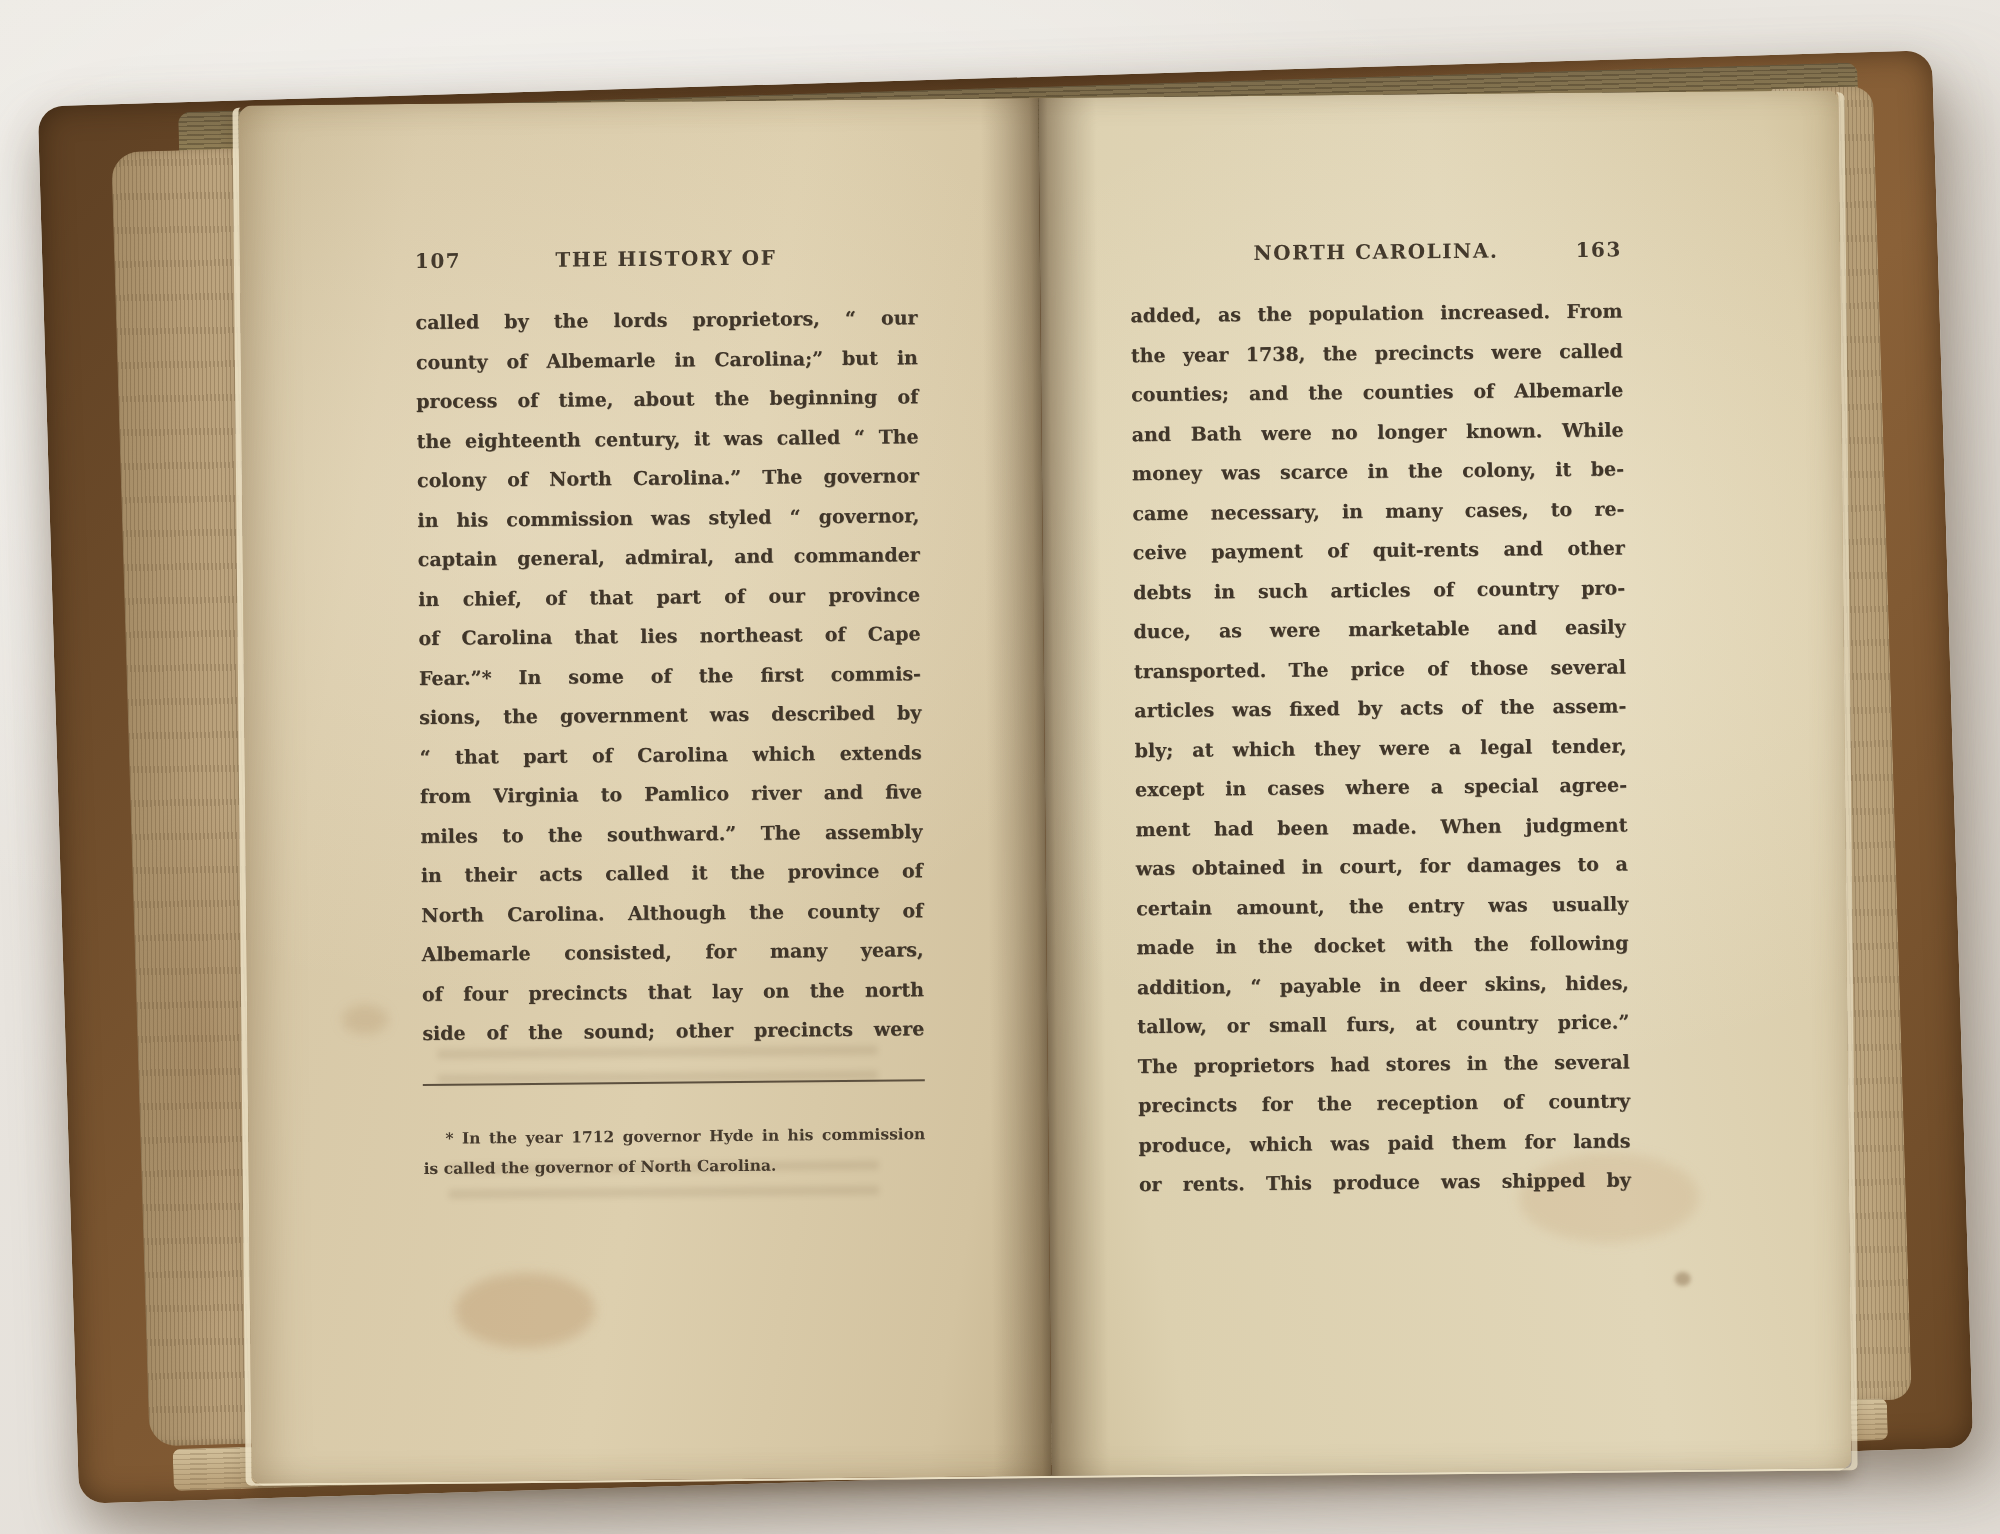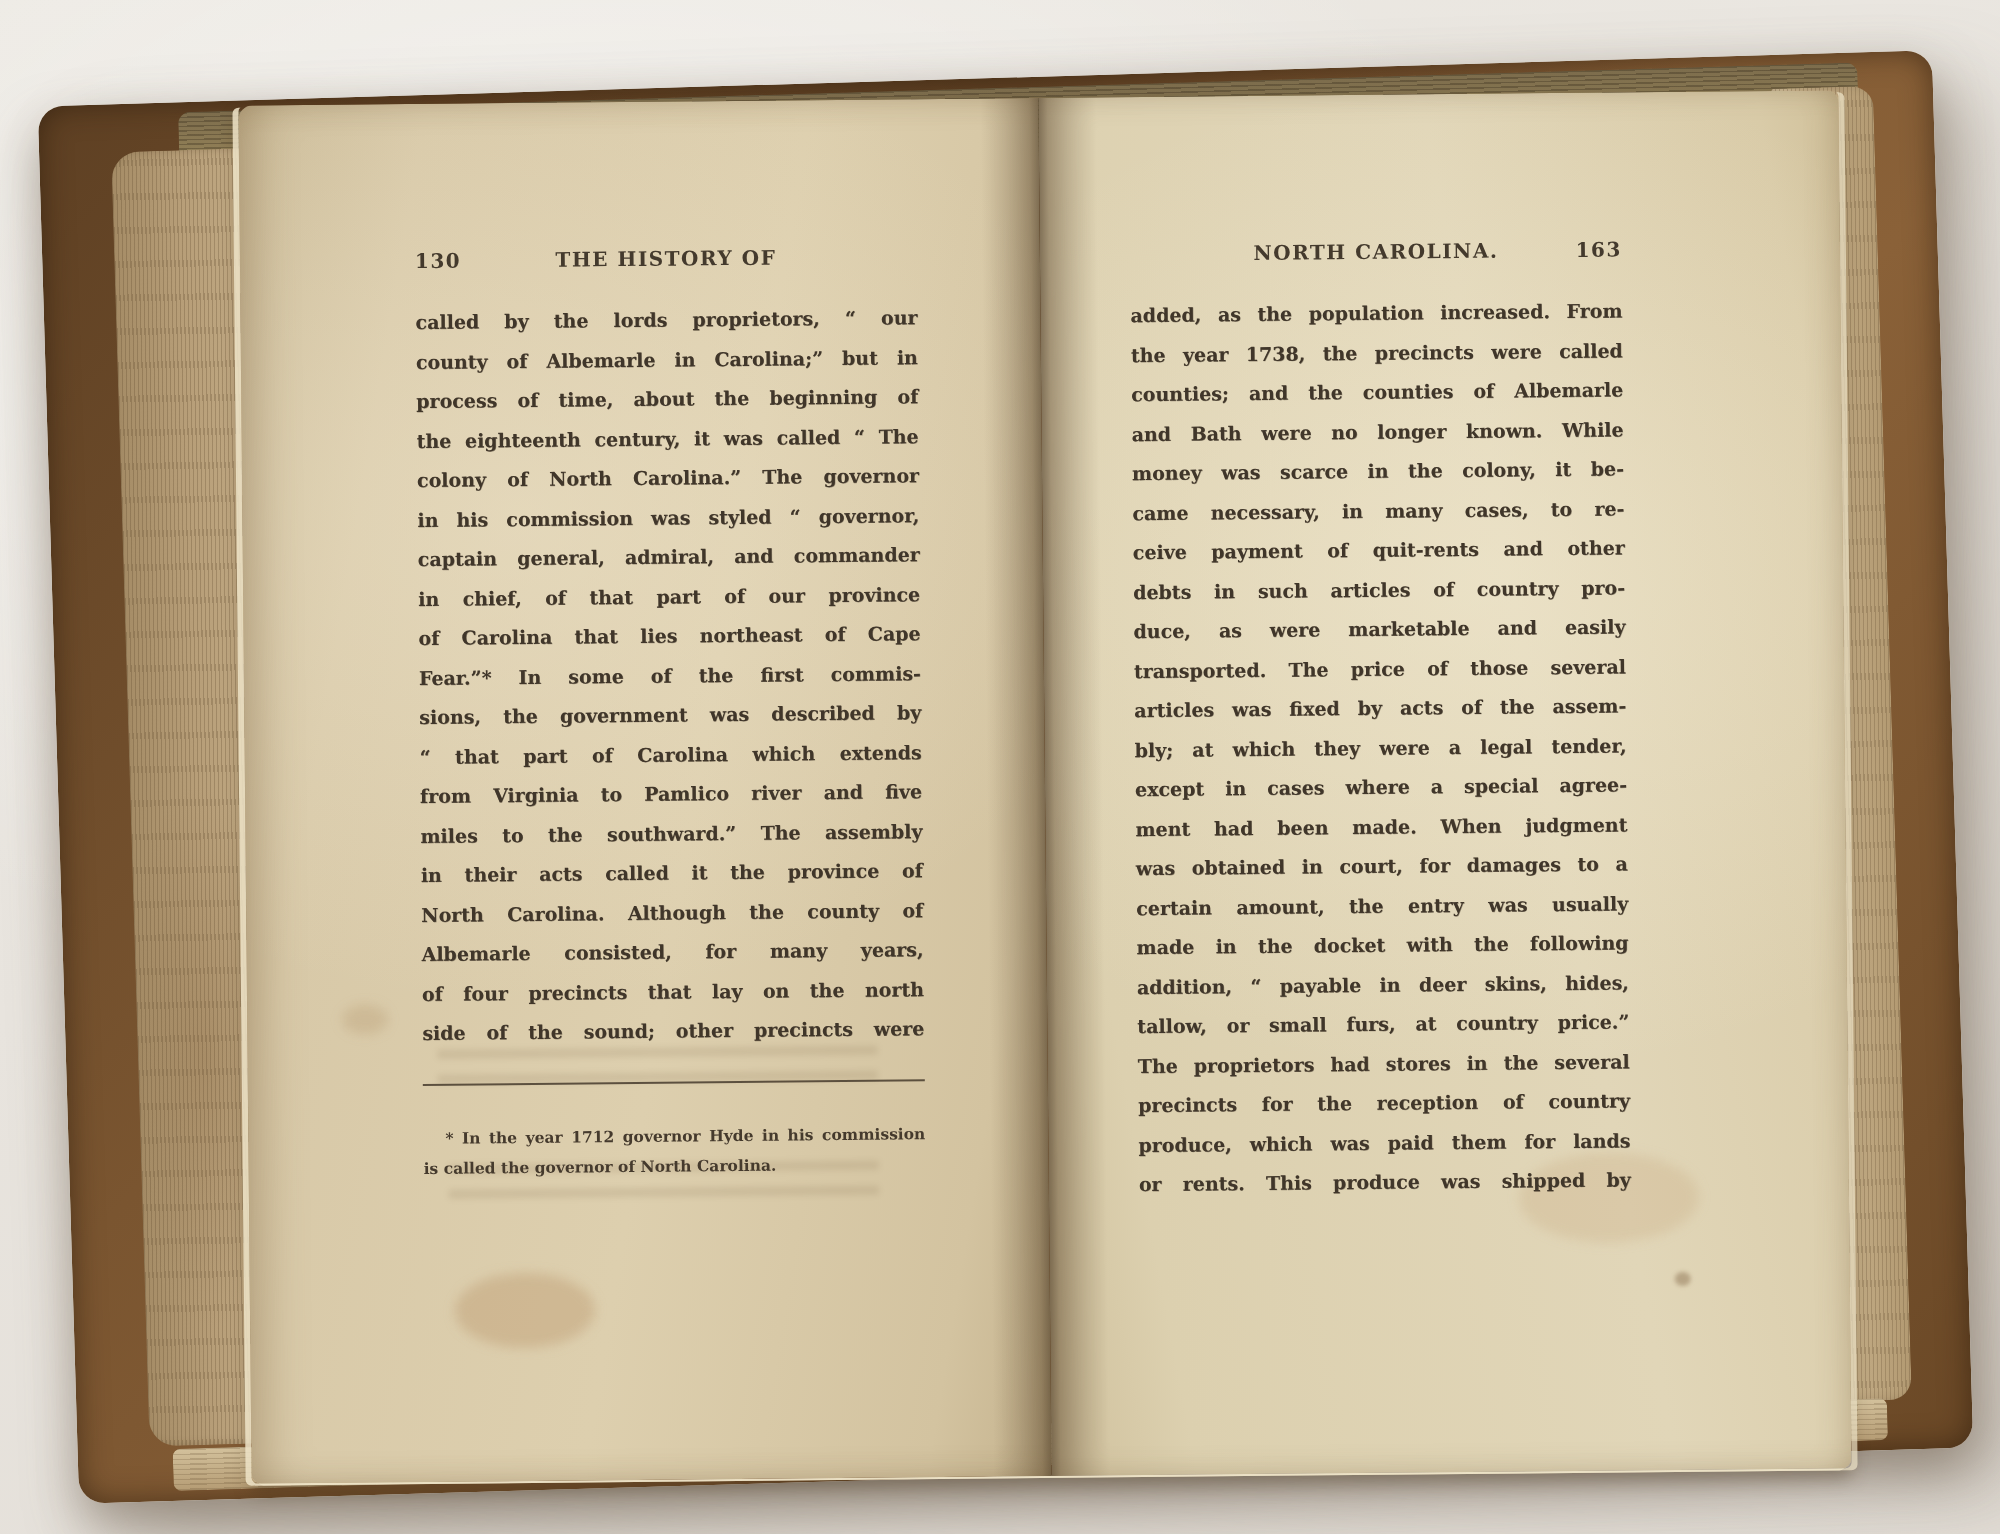--- a/index.html
+++ b/index.html
@@ -130,21 +130,21 @@
   <div class="spread">
 
     <div class="page page-left">
       <div class="stain a"></div>
       <div class="stain b"></div>
       <div class="ghost g1"></div>
       <div class="ghost g2"></div>
 
       <div class="content content-left">
         <div class="pagehead">
-          <span class="num">130</span>
+          <span class="num">107</span>
           <span class="running">THE HISTORY OF</span>
         </div>
         <div class="bodytext">
           <div class="jline">called by the lords proprietors, “ our</div>
           <div class="jline">county of Albemarle in Carolina;” but in</div>
           <div class="jline">process of time, about the beginning of</div>
           <div class="jline">the eighteenth century, it was called “ The</div>
           <div class="jline">colony of North Carolina.” The governor</div>
           <div class="jline">in his commission was styled “ governor,</div>
           <div class="jline">captain general, admiral, and commander</div>

